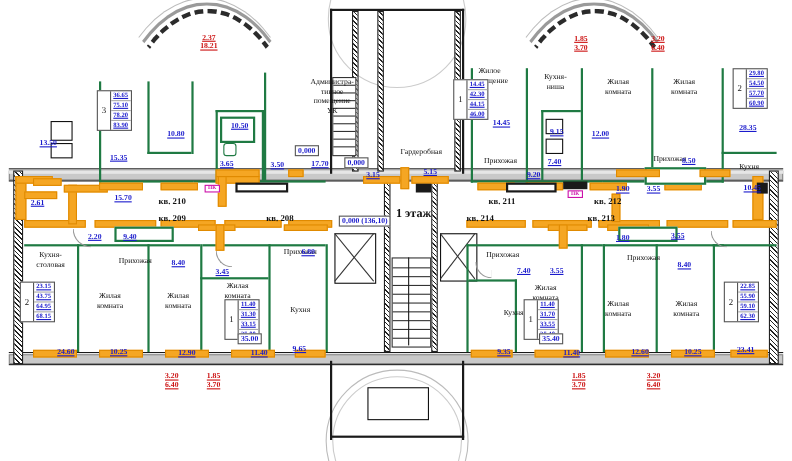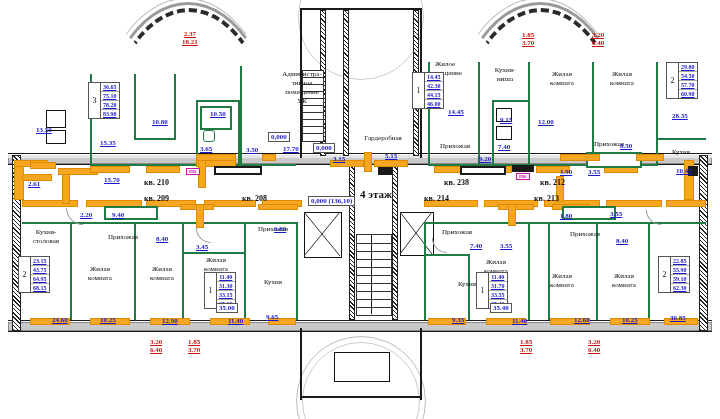--- a/index.html
+++ b/index.html
@@ -435,21 +435,21 @@
       <div class="dim" style="left: 500px; top: 242px;">3.55</div>
       <div class="dim" style="left: 52px; top: 316px;">24.60</div>
       <div class="dim" style="left: 100px; top: 316px;">10.25</div>
       <div class="dim" style="left: 162px; top: 317px;">12.90</div>
       <div class="dim" style="left: 228px; top: 317px;">11.40</div>
       <div class="dim" style="left: 266px; top: 313px;">9.65</div>
       <div class="dim" style="left: 452px; top: 316px;">9.35</div>
       <div class="dim" style="left: 512px; top: 317px;">11.40</div>
       <div class="dim" style="left: 574px; top: 316px;">12.60</div>
       <div class="dim" style="left: 622px; top: 316px;">10.25</div>
-      <div class="dim" style="left: 670px; top: 314px;">30.85</div>
+      <div class="dim" style="left: 670px; top: 314px;">23.41</div>
     </div>
   <div id="dimsred-layer">
       <div class="dim-red" style="left: 182px; top: 30px;">
         <div>2.37</div>
         <div>18.21</div>
       </div>
       <div class="dim-red" style="left: 522px; top: 31px;">
         <div>1.85</div>
         <div>3.70</div>
       </div>
@@ -482,20 +482,20 @@
       <div class="dim-box" style="left: 490px; top: 303px;">35.40</div>
     </div>
   <div id="pipes-layer">
       <div class="lbl-pink" style="left: 186px; top: 168px; border: 1px solid rgb(204, 17, 170); padding: 0px 2px; background: rgb(255, 255, 255);">ПК</div>
       <div class="lbl-pink" style="left: 516px; top: 173px; border: 1px solid rgb(204, 17, 170); padding: 0px 2px; background: rgb(255, 255, 255);">ПК</div>
     </div>
 
   <div class="lbl-kv" style="left:144px;top:178px;">кв. 210</div>
   <div class="lbl-kv" style="left:144px;top:194px;">кв. 209</div>
   <div class="lbl-kv" style="left:242px;top:194px;">кв. 208</div>
-  <div class="lbl-kv" style="left:444px;top:178px;">кв. 238</div>
+  <div class="lbl-kv" style="left:444px;top:178px;">кв. 211</div>
   <div class="lbl-kv" style="left:540px;top:178px;">кв. 212</div>
   <div class="lbl-kv" style="left:424px;top:194px;">кв. 214</div>
   <div class="lbl-kv" style="left:534px;top:194px;">кв. 213</div>
 
-  <div class="lbl-floor" style="left:360px;top:188px;">4 этаж</div>
+  <div class="lbl-floor" style="left:360px;top:188px;">1 этаж</div>
 
 </div>
 
 </body></html>

